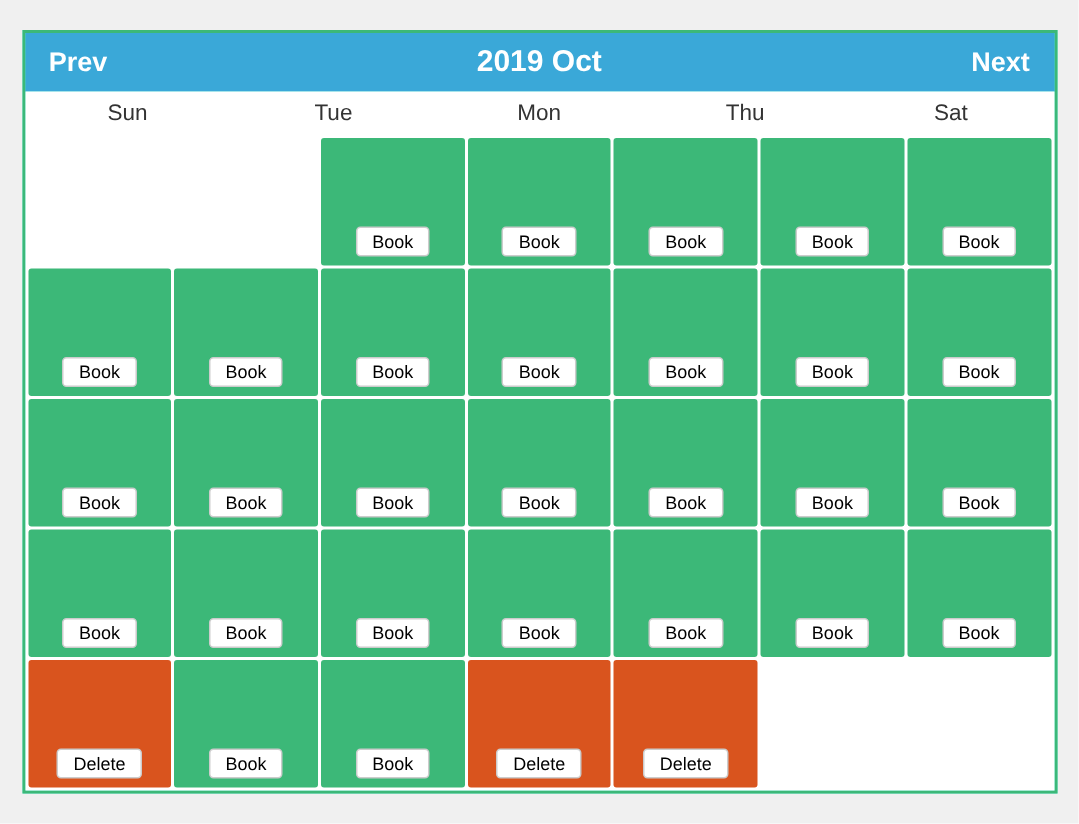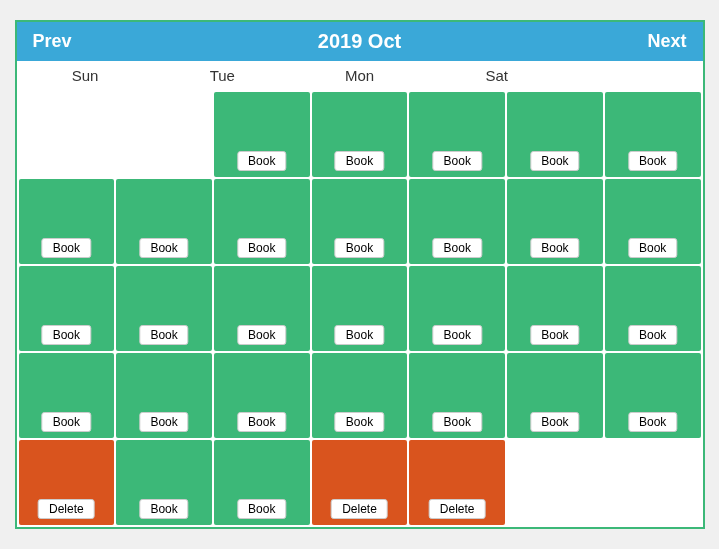--- a/index.html
+++ b/index.html
@@ -91,20 +91,21 @@
   <div class="calendar-header">
     <button class="calendar-header-nav">Prev</button>
     <span class="calendar-header-title">2019 Oct</span>
     <button class="calendar-header-nav">Next</button>
   </div>
 
   <div class="calendar-weekdays">
   <div class="weekday-label">Sun</div>
       <div class="weekday-label">Tue</div>
       <div class="weekday-label">Mon</div>
+      <div class="weekday-label">Thu</div>
       <div class="weekday-label">Sat</div>
     </div>
 
   <div class="calendar-grid">
   <div class="calendar-cell cell-empty"></div>
       <div class="calendar-cell cell-empty"></div>
       <div class="calendar-cell cell-green">
         <button class="cell-btn">Book</button>
       </div>
       <div class="calendar-cell cell-green">

